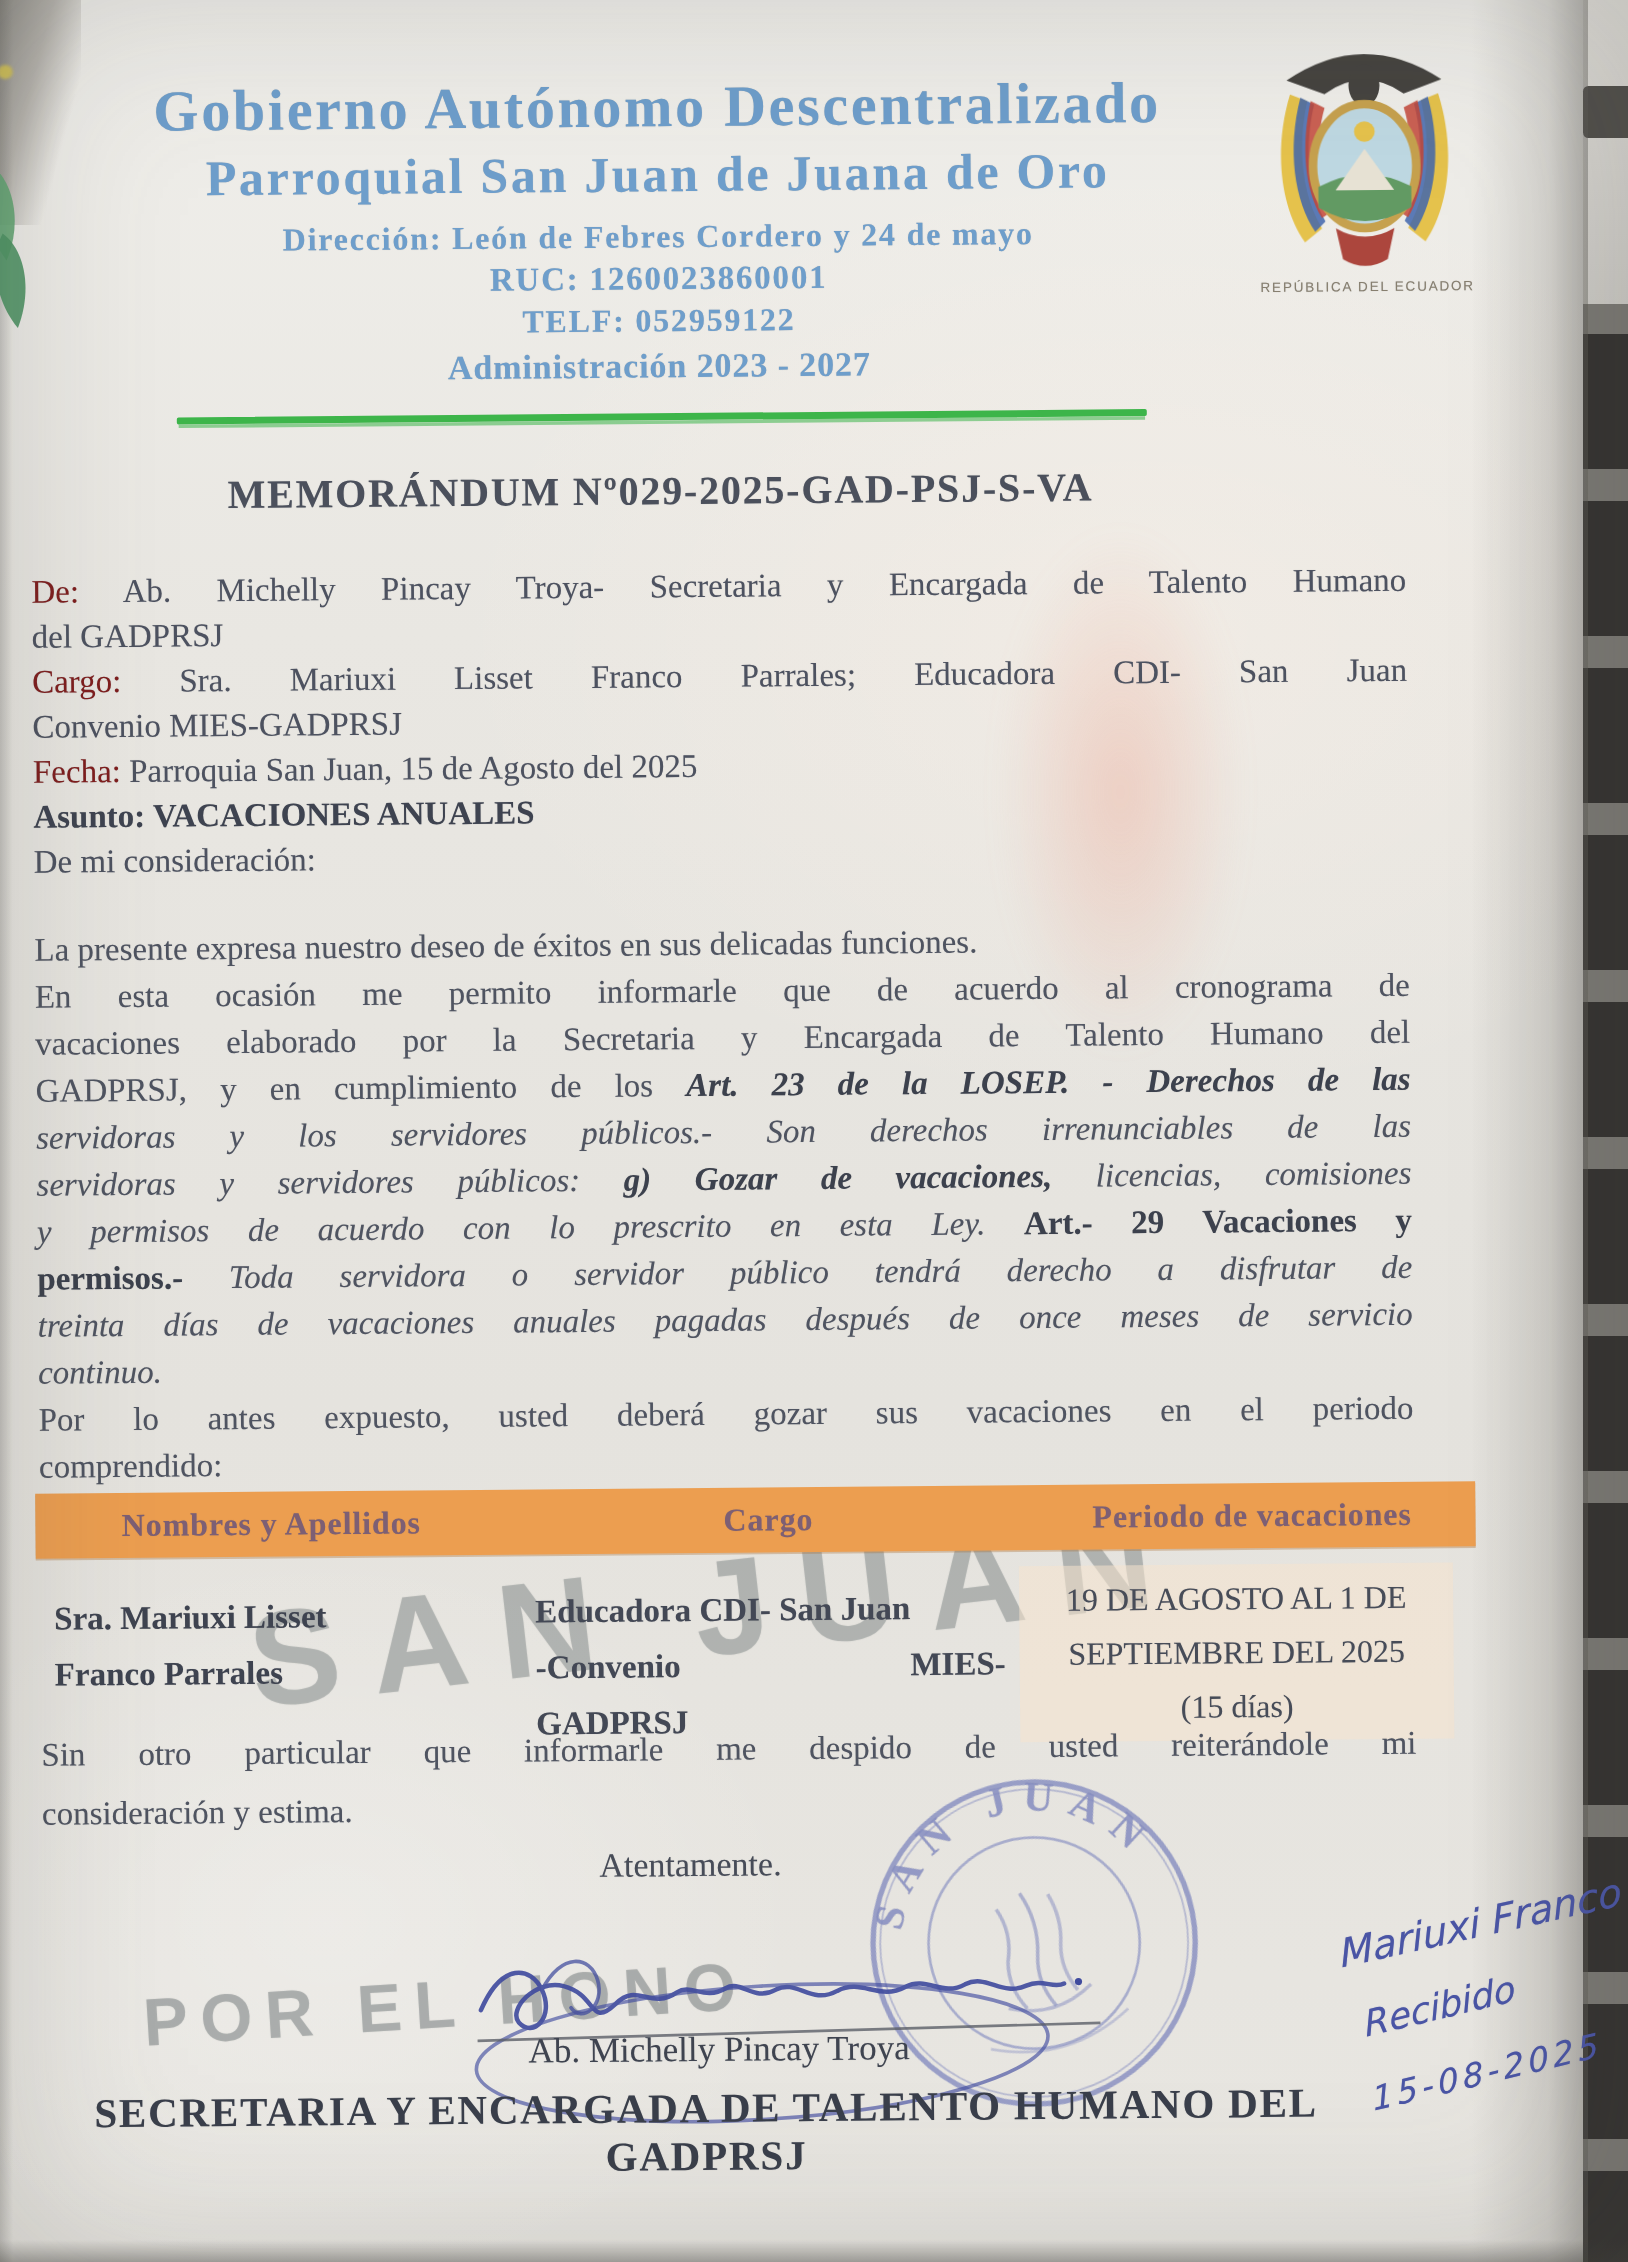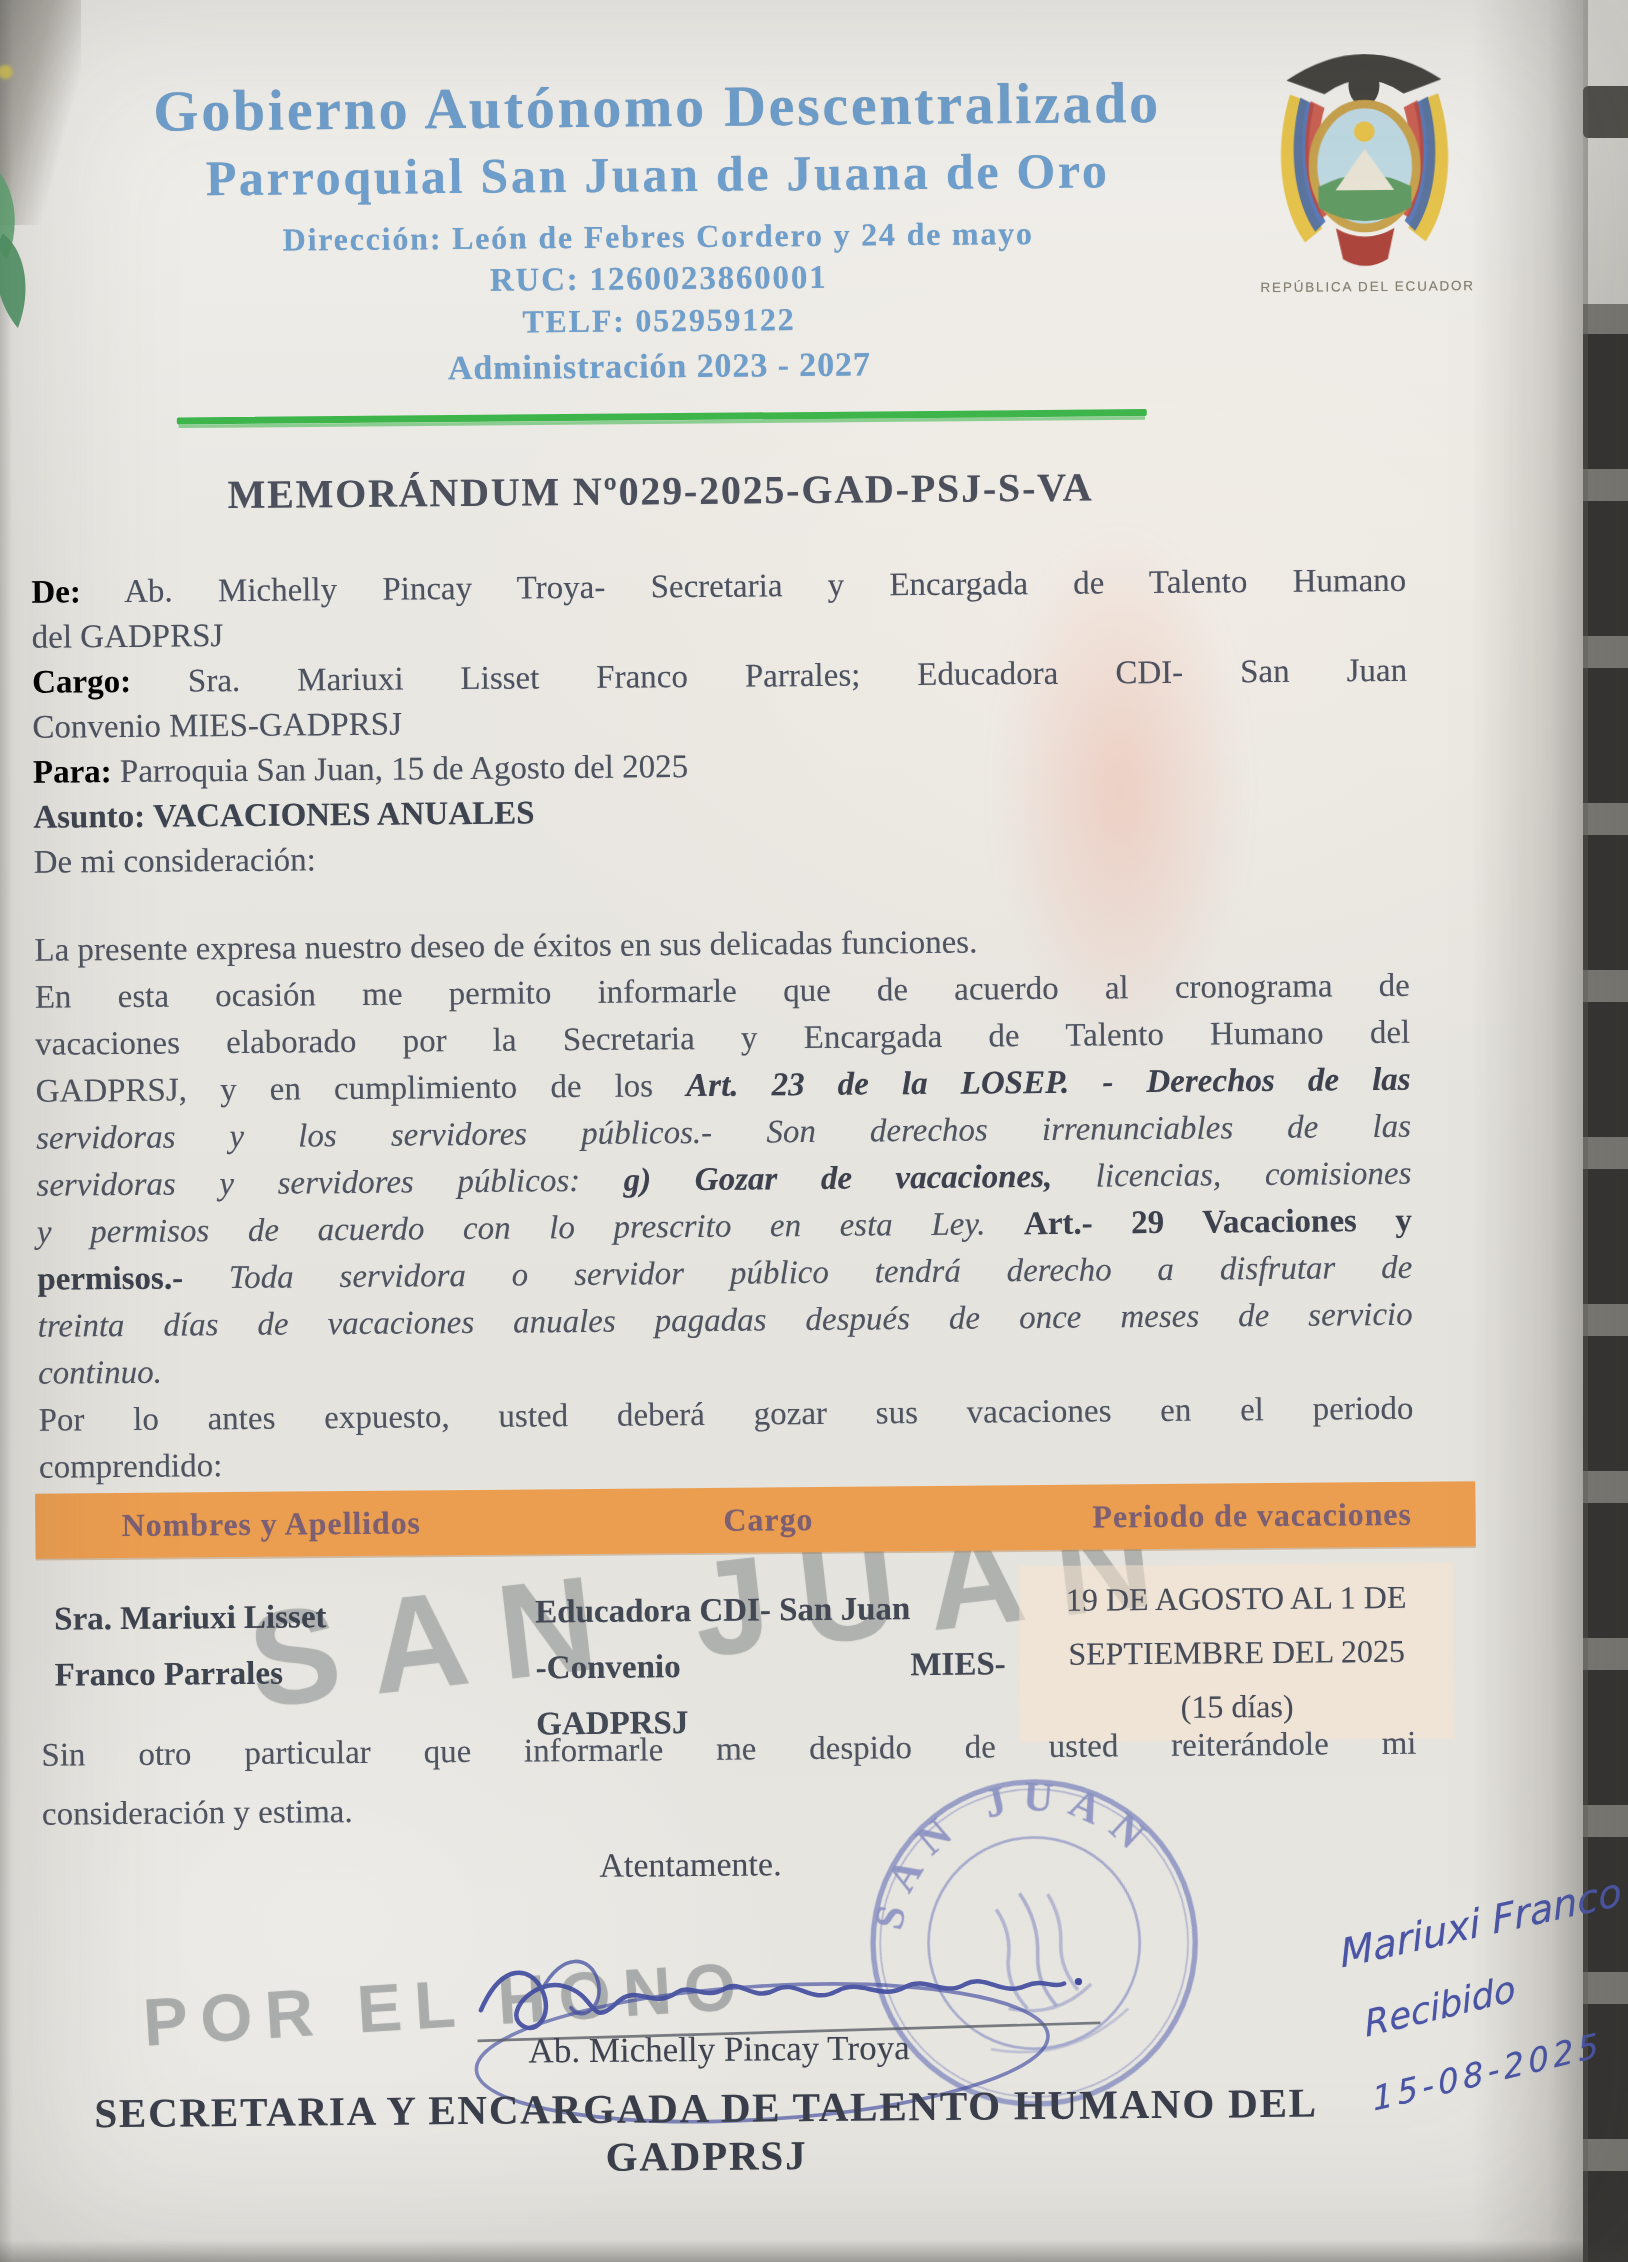--- a/index.html
+++ b/index.html
@@ -39,21 +39,21 @@
   .leaf{position:absolute;left:-12.6px;top:115px;width:74px;height:225px;}
   .speck{position:absolute;left:7.2px;top:58px;width:14.4px;height:14.4px;border-radius:50%;background:#d9c751;filter:blur(1.8px);opacity:.85;}
   .crest{position:absolute;left:1258px;top:47px;width:230px;height:241px;filter:blur(0.4px) saturate(.9);}
   .crest-cap{position:absolute;left:1231px;top:284px;width:288px;text-align:center;font-size:13.5px;letter-spacing:1.8px;color:#877f6f;font-family:"Liberation Sans",sans-serif;}
   
   .memo-title{position:absolute;left:126px;top:466px;width:1080px;text-align:center;
     font-size:40px;font-weight:bold;letter-spacing:1.8px;color:#4b505c;}
   .meta{position:absolute;left:36px;top:563px;width:1375px;font-size:33px;color:#4d5260;}
   .meta .ln{height:45px;line-height:45px;white-space:nowrap;}
   .jlast{text-align:justify;text-align-last:justify;white-space:normal !important;}
-  .lbl{font-weight:700;color:#000000;}
+  .lbl{font-weight:400;color:#7f1d1d;}
   .asu{font-weight:bold;color:#3e4350;}
   .bodytext{position:absolute;left:36px;top:920px;width:1375px;font-size:33px;color:#4f5461;}
   .bodytext .bl{height:47px;line-height:47px;}
   .it{font-style:italic;}
   .bd{font-weight:bold;color:#3c414d;}
   .bi{font-weight:bold;font-style:italic;color:#3c414d;}
   
   .tbl-head{position:absolute;left:31.5px;top:1487px;width:1440px;height:65px;background:#ec9e50;display:flex;
     box-shadow:0 1.8px 0 rgba(170,110,50,.35);}
   .tbl-head .c{font-size:32px;font-weight:600;color:#7d5f74;text-align:center;line-height:65px;letter-spacing:0.9px;}
@@ -140,21 +140,21 @@
     </svg>
     <div class="crest-cap">REPÚBLICA DEL ECUADOR</div>
 
     <div class="memo-title">MEMORÁNDUM Nº029-2025-GAD-PSJ-S-VA</div>
 
     <div class="meta">
       <div class="ln jlast"><span class="lbl">De:</span><span> Ab. Michelly Pincay Troya- Secretaria y Encargada de Talento Humano</span></div>
       <div class="ln">del GADPRSJ</div>
       <div class="ln jlast"><span class="lbl">Cargo:</span><span> Sra. Mariuxi Lisset Franco Parrales; Educadora CDI- San Juan</span></div>
       <div class="ln">Convenio MIES-GADPRSJ</div>
-      <div class="ln"><span class="lbl">Para:</span><span> Parroquia San Juan, 15 de Agosto del 2025</span></div>
+      <div class="ln"><span class="lbl">Fecha:</span><span> Parroquia San Juan, 15 de Agosto del 2025</span></div>
       <div class="ln"><span class="lbl asu">Asunto:</span><span class="asu"> VACACIONES ANUALES</span></div>
       <div class="ln">De mi consideración:</div>
     </div>
 
     <div class="bodytext">
       <div class="bl">La presente expresa nuestro deseo de éxitos en sus delicadas funciones.</div>
       <div class="bl jlast">En esta ocasión me permito informarle que de acuerdo al cronograma de</div>
       <div class="bl jlast">vacaciones elaborado por la Secretaria y Encargada de Talento Humano del</div>
       <div class="bl jlast"><span>GADPRSJ, y  en cumplimiento de los </span><span class="bi">Art. 23 de la LOSEP. - Derechos de las</span></div>
       <div class="bl jlast it">servidoras y los servidores públicos.- Son derechos irrenunciables de las</div>

